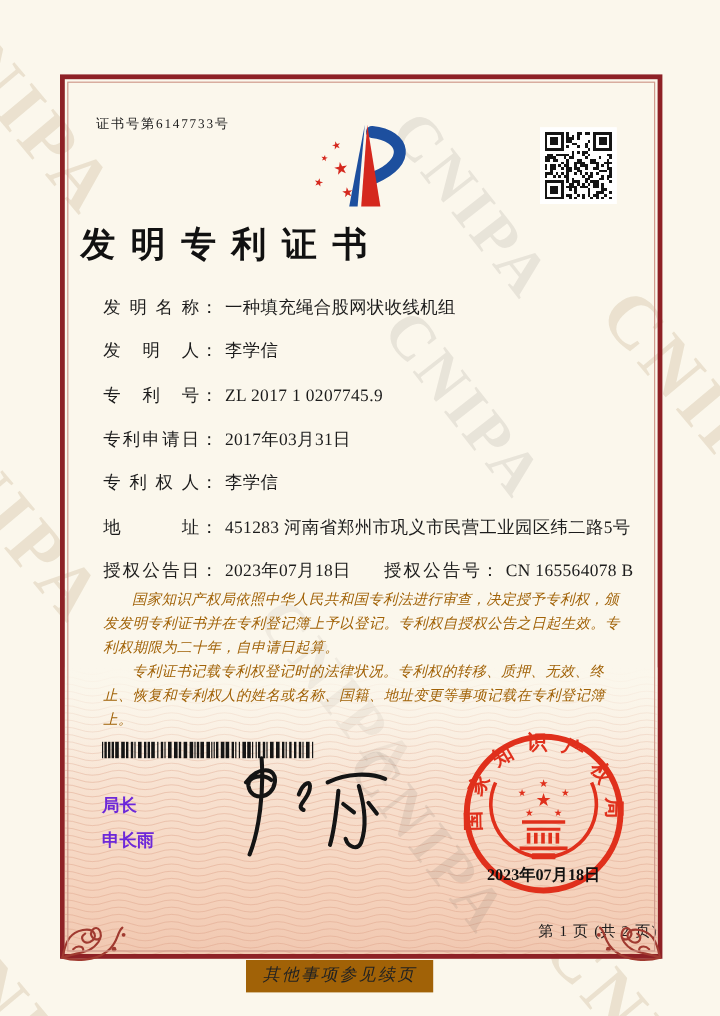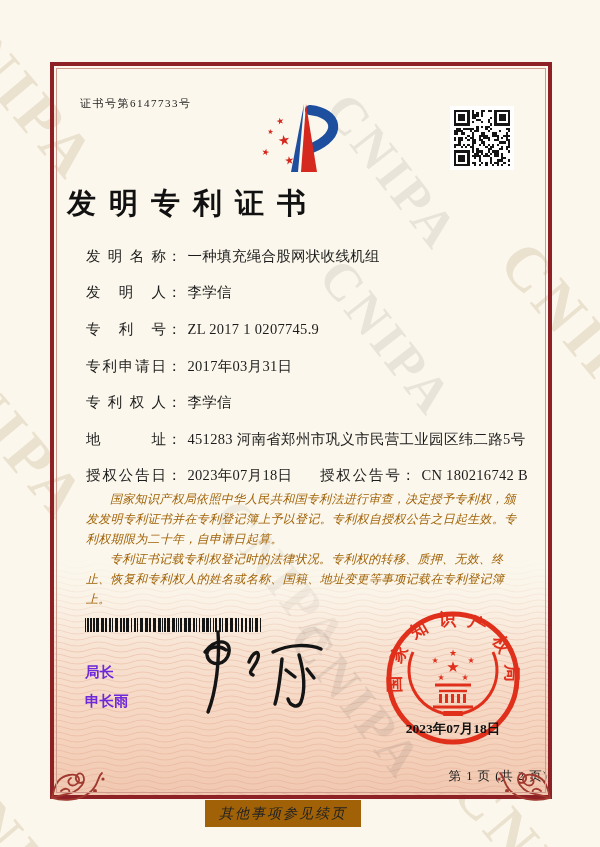--- a/index.html
+++ b/index.html
@@ -357,21 +357,21 @@
       <span class="flabel">专利申请日</span><span class="colon">：</span><span class="fval">2017年03月31日</span>
     </div>
     <div class="row" style="top:327px">
       <span class="flabel">专利权人</span><span class="colon">：</span><span class="fval">李学信</span>
     </div>
     <div class="row" style="top:364px">
       <span class="flabel">地址</span><span class="colon">：</span><span class="fval">451283 河南省郑州市巩义市民营工业园区纬二路5号</span>
     </div>
     <div class="row" style="top:400px">
       <span><span class="flabel">授权公告日</span><span class="colon">：</span><span class="fval">2023年07月18日</span></span>
-      <span class="grp2"><span class="flabel">授权公告号</span><span class="colon">：</span><span class="fval">CN 180216742 B</span></span>
+      <span class="grp2"><span class="flabel">授权公告号</span><span class="colon">：</span><span class="fval">CN 165564078 B</span></span>
     </div>
 
     <div class="paras">
       <p>国家知识产权局依照中华人民共和国专利法进行审查，决定授予专利权，颁发发明专利证书并在专利登记簿上予以登记。专利权自授权公告之日起生效。专利权期限为二十年，自申请日起算。</p>
       <p>专利证书记载专利权登记时的法律状况。专利权的转移、质押、无效、终止、恢复和专利权人的姓名或名称、国籍、地址变更等事项记载在专利登记簿上。</p>
     </div>
 
     <svg id="barcode" class="barcode" width="178" height="14">
         <rect x="0" y="0" width="1" height="14" fill="#151515"></rect>
         <rect x="2" y="0" width="2" height="14" fill="#151515"></rect>

